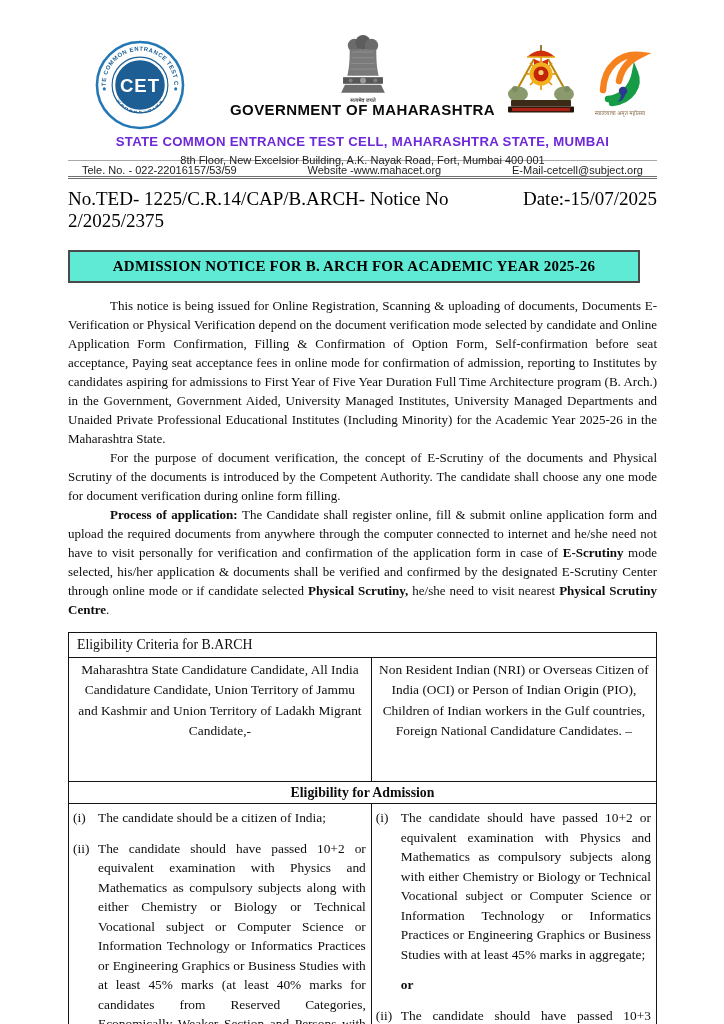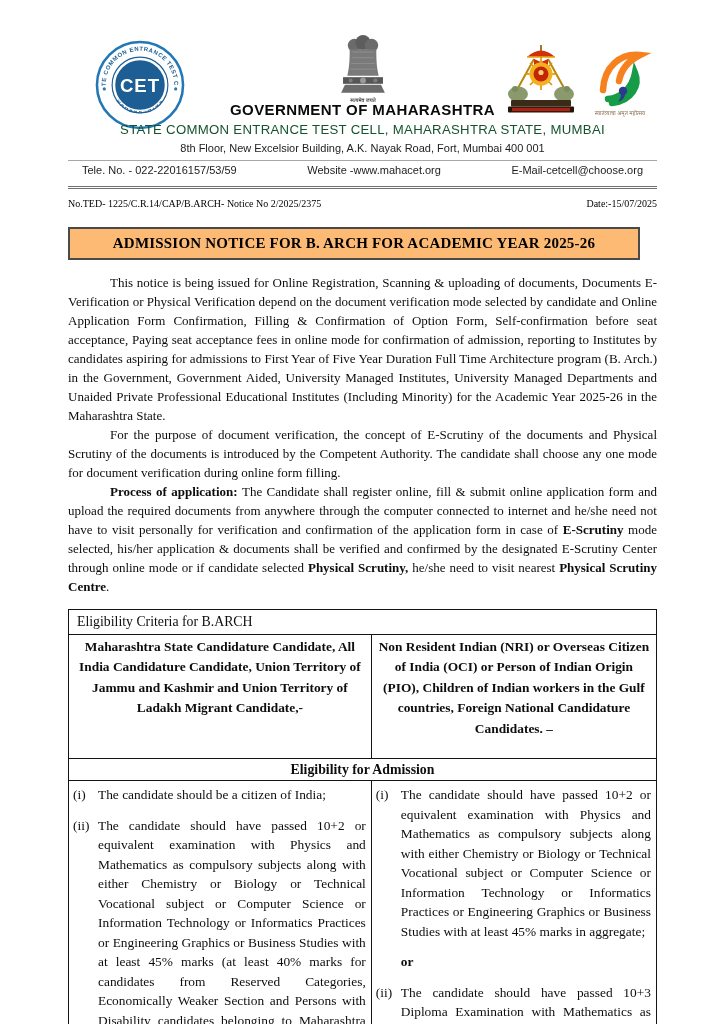--- a/index.html
+++ b/index.html
@@ -11,49 +11,49 @@
   
   .letterhead { position:relative; height:160px; }
   .logo { position:absolute; }
   .logo-cet { left:27px; top:40px; width:90px; height:90px; }
   .logo-emblem { left:50%; transform:translateX(-50%); top:33px; width:58px; height:76px; }
   .logo-rajmudra { left:435px; top:43px; width:76px; height:76px; }
   .logo-amrit { left:519px; top:45px; width:66px; height:74px; }
   .head-text { position:absolute; left:0; right:0; top:101px; text-align:center;
                font-family:"Liberation Sans", sans-serif; }
   .govt-line { font-size:15px; font-weight:bold; letter-spacing:.4px; color:#0a0a0a; }
-  .org-line  { font-size:13.2px; font-weight:normal; letter-spacing:.3px; margin-top:4px; color:#14532d; }
+  .org-line  { font-size:13.2px; font-weight:bold; letter-spacing:.3px; margin-top:16px; color:#6d28d9; }
   .addr-line { font-size:11px; margin-top:5px; color:#222; }
   
   .contact-strip {
     display:flex; justify-content:space-between; align-items:center;
     border-top:1px solid #a8a8a8; border-bottom:3px double #6f6f6f;
-    padding:3px 14px 10px 14px; font-family:"Liberation Sans", sans-serif;
+    padding:3px 14px 0 14px; font-family:"Liberation Sans", sans-serif;
     font-size:11px; color:#1c1c1c;
   }
   
   .ref-row { display:flex; justify-content:space-between; margin-top:9px;
-             font-size:10px; color:#000; }
+             font-size:19px; color:#000; }
   
   .title-box {
-    margin:18px 17px 0 0; background:#fdba74; border:2px solid #4a4a4a;
+    margin:18px 17px 0 0; background:#5eead4; border:2px solid #4a4a4a;
     text-align:center; font-weight:bold; font-size:15px; letter-spacing:.2px;
     padding:6px 4px; color:#000;
   }
   
   .body-copy { margin-top:13px; font-size:13px; line-height:19px;
                text-align:justify; color:#0d0d0d; }
   .body-copy p { text-indent:42px; }
   .b { font-weight:bold; }
   
   table.elig { width:100%; border-collapse:collapse; margin-top:13px;
                font-size:13.4px; line-height:19.5px; color:#0d0d0d; }
   table.elig td { border:1px solid #141414; vertical-align:top; padding:2px 6px; }
   .criteria-head { font-weight:normal; font-size:13.8px; padding:2px 8px !important; }
-  .cand-head { font-weight:bold; text-align:center; height:124px; line-height:20.5px; }
+  .cand-head { font-weight:normal; text-align:center; height:124px; line-height:20.5px; }
   .admission-head { font-weight:bold; text-align:center; font-size:13.8px;
                     padding:1px 7px !important; }
   .list-cell { height:258px; padding:4px 5px 4px 4px !important; }
   .li { display:flex; margin-bottom:11px; }
   .li-label { width:25px; flex-shrink:0; }
   .li-text { flex:1; text-align:justify; }
   .li-text.bold { font-weight:bold; }
   .col-left { width:51.5%; }
   .col-right { width:48.5%; }
   
@@ -136,21 +136,21 @@
     <div class="head-text">
       <div class="govt-line">GOVERNMENT OF MAHARASHTRA</div>
       <div class="org-line">STATE COMMON ENTRANCE TEST CELL, MAHARASHTRA STATE, MUMBAI</div>
       <div class="addr-line">8th Floor, New Excelsior Building, A.K. Nayak Road, Fort, Mumbai 400 001</div>
     </div>
   </div>
 
   <div class="contact-strip">
     <span>Tele. No. - 022-22016157/53/59</span>
     <span>Website -www.mahacet.org</span>
-    <span>E-Mail-cetcell@choose.org</span>
+    <span>E-Mail-cetcell@subject.org</span>
   </div>
 
   <div class="ref-row">
     <span>No.TED- 1225/C.R.14/CAP/B.ARCH- Notice No 2/2025/2375</span>
     <span>Date:-15/07/2025</span>
   </div>
 
   <div class="title-box">ADMISSION NOTICE FOR B. ARCH FOR ACADEMIC YEAR 2025-26</div>
 
   <div class="body-copy">

